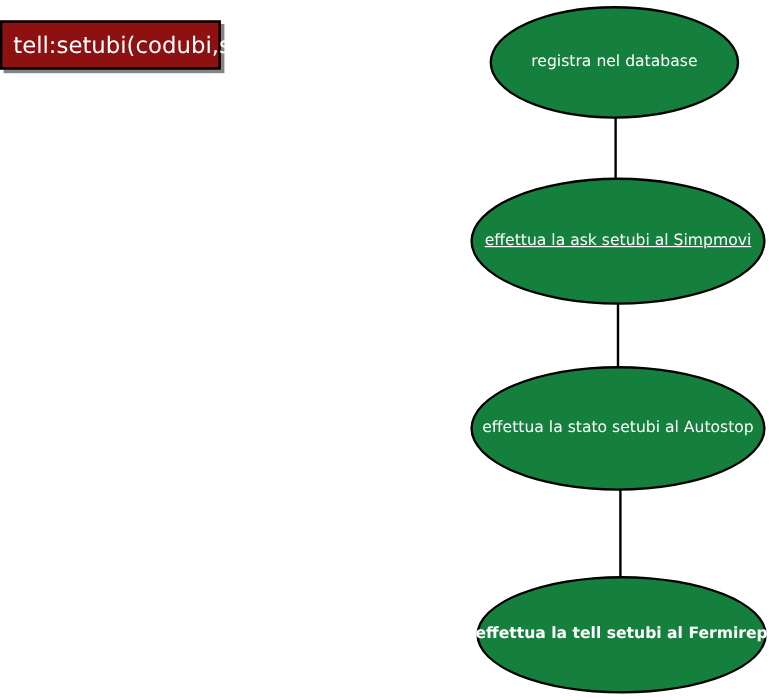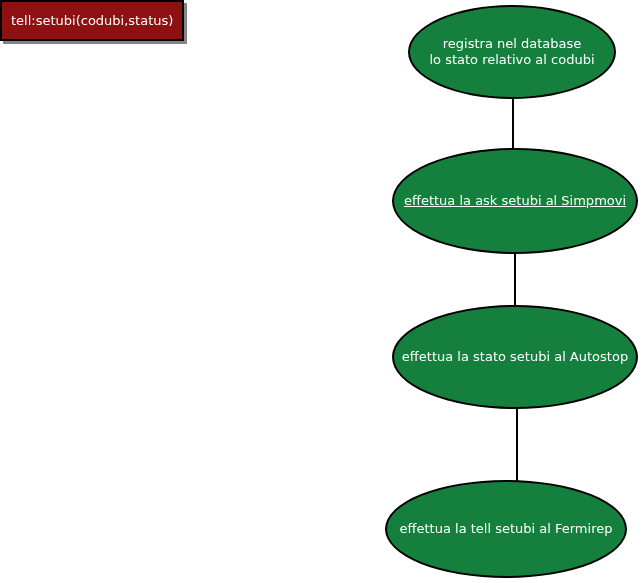--- a/index.html
+++ b/index.html
@@ -6,28 +6,28 @@
   .canvas {
     position: relative;
     width: 643px;
     height: 583px;
     background: #ffffff;
     font-family: "DejaVu Sans", sans-serif;
     overflow: hidden;
   }
   .label-box {
     position: absolute;
-    left: 0; top: 0;
+    left: 0; top: 17px;
     width: 184px; height: 41px;
     box-sizing: border-box;
     background: #8D1111;
     border: 2px solid #000000;
     box-shadow: 3px 3px 0 #858585;
     color: #ffffff;
-    font-size: 13px;
+    font-size: 19px;
     display: flex;
     align-items: center;
     padding-left: 9px;
     z-index: 3;
     white-space: nowrap;
   }
   .edge {
     position: absolute;
     width: 2px;
     background: #000000;
@@ -49,38 +49,37 @@
     color: #ffffff;
     font-size: 13px;
     line-height: 16px;
     text-align: center;
     white-space: nowrap;
     z-index: 2;
   }
   .n1 { left: 408px; top: 5px;   width: 208px; height: 94px;  }
   .n2 { left: 392px; top: 148px; width: 246px; height: 106px; text-decoration: underline; }
   .n3 { left: 392px; top: 305px; width: 246px; height: 104px; }
-  .n4 { left: 385px; top: 480px; width: 242px; height: 98px;  }
+  .n4 { left: 397px; top: 480px; width: 242px; height: 98px; font-weight: bold;  }
 </style>
 </head>
 <body>
 
 <div class="canvas">
 
   <div class="label-box">
     <span>tell:setubi(codubi,status)</span>
   </div>
 
   <div class="edge edge1"></div>
   <div class="edge edge2"></div>
   <div class="edge edge3"></div>
 
   <div class="node n1">
     <span>registra nel database</span>
-    <span>lo stato relativo al codubi</span>
   </div>
 
   <div class="node n2">
     <span>effettua la ask setubi al Simpmovi</span>
   </div>
 
   <div class="node n3">
     <span>effettua la stato setubi al Autostop</span>
   </div>
 

